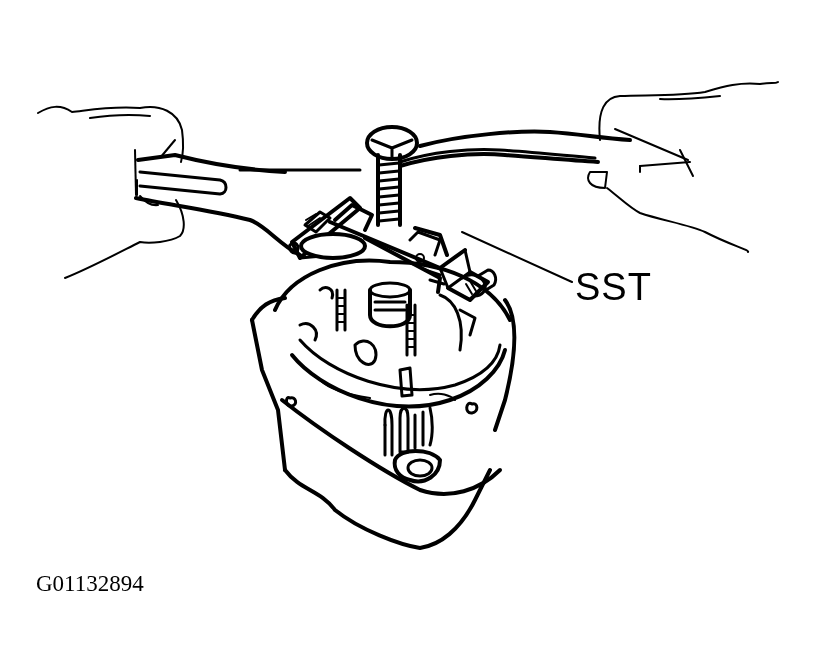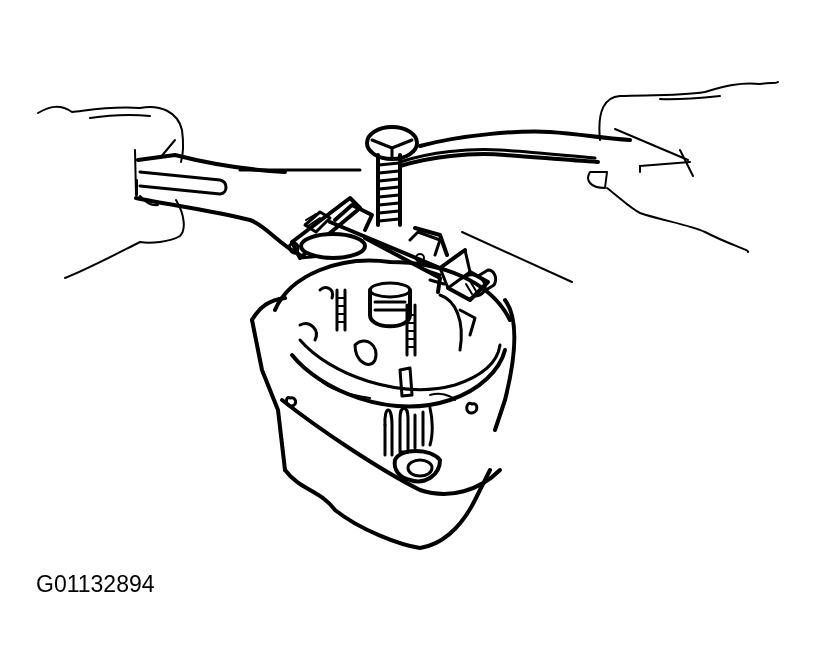--- a/index.html
+++ b/index.html
@@ -22,21 +22,21 @@
       font-family: "Liberation Sans", sans-serif;
       font-size: 38px;
       line-height: 38px;
       color: #000000;
       letter-spacing: 1px;
     }
     .figure-id {
       position: absolute;
       left: 36px;
       top: 572px;
-      font-family: Liberation Sans, sans-serif;
+      font-family: Liberation Serif, serif;
       font-size: 23px;
       line-height: 24px;
       color: #000000;
     }
     svg .thick { stroke: #000; stroke-width: 4; fill: none; stroke-linecap: round; stroke-linejoin: round; }
     svg .med   { stroke: #000; stroke-width: 3; fill: none; stroke-linecap: round; stroke-linejoin: round; }
     svg .thin  { stroke: #000; stroke-width: 2; fill: none; stroke-linecap: round; stroke-linejoin: round; }
     svg .white { fill: #fff; }
   </style>
 </head>
@@ -159,14 +159,15 @@
       <path class="med" d="M400,370 L410,368 L412,395 L402,396 Z"></path>
       <path class="med" d="M440,295 C455,300 465,320 460,350"></path>
       <path class="med" d="M300,325 C310,320 320,330 315,340"></path>
       <path class="med" d="M320,290 C325,285 335,288 332,298"></path>
       <path class="med" d="M460,310 L475,318 L470,335"></path>
       <path class="thin" d="M320,380 C330,390 350,395 370,398"></path>
       <path class="thin" d="M430,395 C440,392 450,395 455,400"></path>
     </g>
   </svg>
 
+  <div class="label-sst">SST</div>
   <div class="figure-id">G01132894</div>
 </div>
 
 </body></html>

